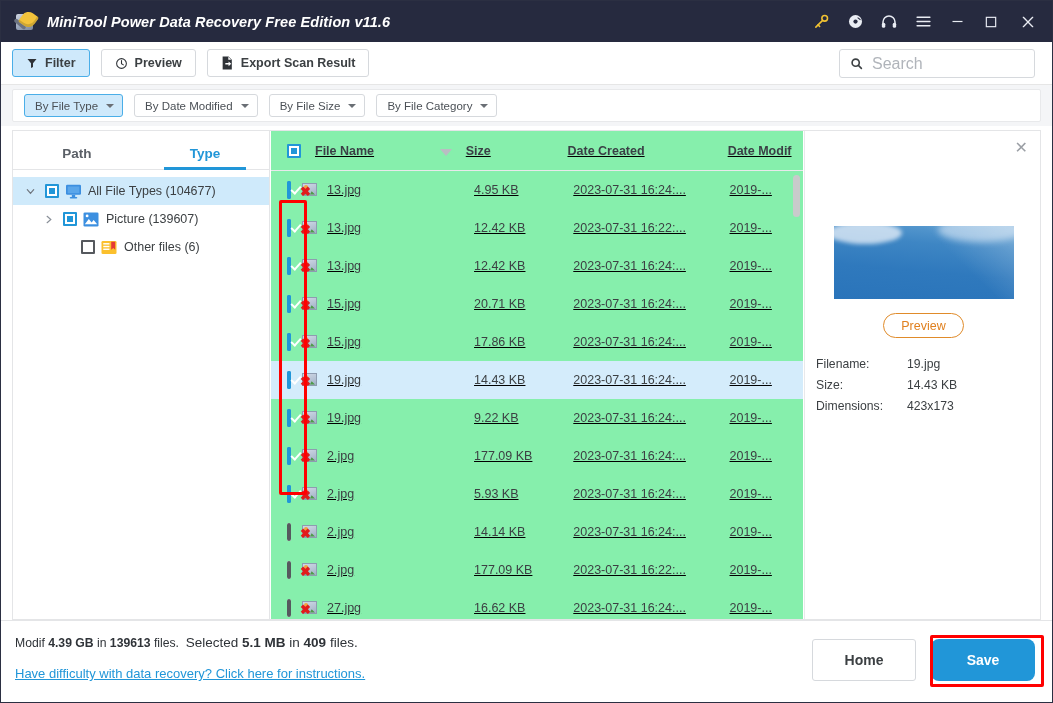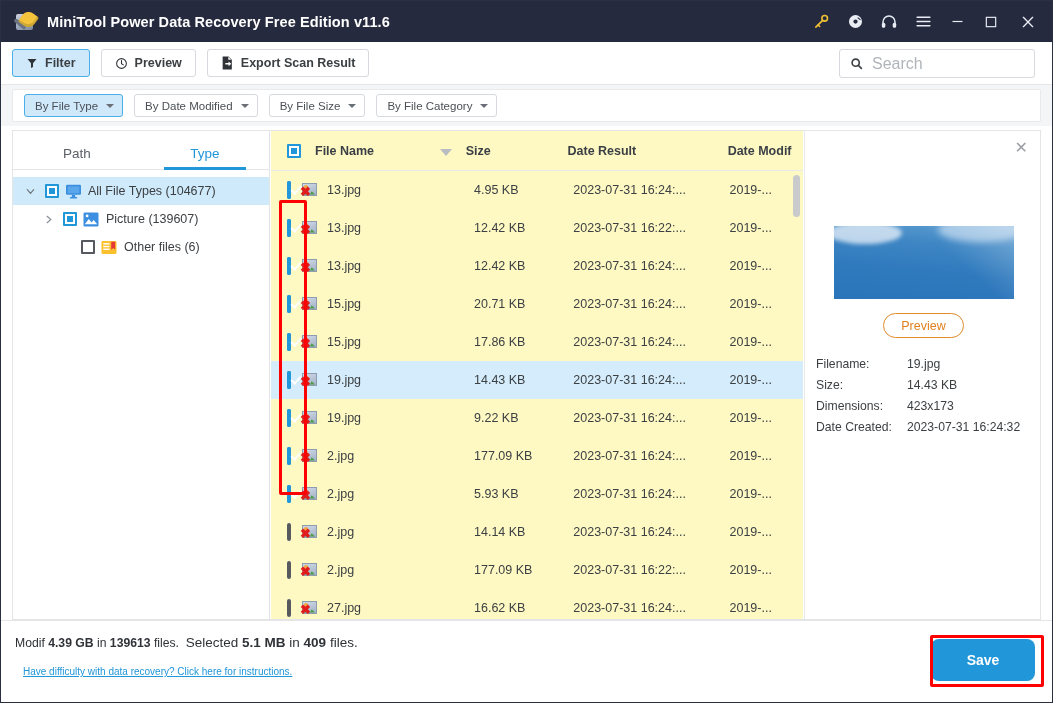--- a/index.html
+++ b/index.html
@@ -38,21 +38,21 @@
     background: #f3c33b; border-radius: 50% 10% 50% 10%;
     transform: rotate(35deg);
     box-shadow: inset -2px -2px 0 rgba(0,0,0,.15);
   }
   .title-logo .handle {
     position:absolute; left:-2px; top:11px; width:14px; height:4px;
     background:#6b7280; transform: rotate(40deg); border-radius:2px;
   }
   .title-text {
     color: #ffffff; font-size: 14.5px; font-weight: bold;
-    letter-spacing: .1px; white-space: nowrap;
+    letter-spacing: .1px; white-space: nowrap; font-style: italic;
   }
   .title-right {
     position: absolute; right: 0; top: 0; height: 41px;
     display: flex; align-items: center;
   }
   .tbtn {
     width: 34px; height: 41px;
     display: flex; align-items: center; justify-content: center;
     color: #e9ecf3; font-size: 15px; cursor: default;
   }
@@ -122,21 +122,21 @@
   }
   .left-pane {
     position: absolute; left: 0; top: 0; width: 257px; height: 488px;
     background: #ffffff; border-right: 1px solid #e4e5e7;
   }
   .tabs {
     height: 39px; display: flex; align-items: flex-end;
     border-bottom: 1px solid #e4e5e7;
   }
   .tab {
-    flex: 1; text-align: center; font-size: 13.5px; font-weight: normal;
+    flex: 1; text-align: center; font-size: 13.5px; font-weight: bold;
     color: #5a5f66; padding-bottom: 8px; cursor: pointer; position: relative;
   }
   .tab.active { color: #2196d8; }
   .tab.active:after {
     content:""; position:absolute; left:18%; right:18%; bottom:-1px;
     height: 3px; background: #2196d8;
   }
   .tree { padding-top: 7px; font-size: 12.5px; color: #3c4043; }
   .trow {
     height: 28px; display: flex; align-items: center; gap: 6px;
@@ -157,21 +157,22 @@
   }
   .cb.empty { border-color:#56595e; }
   .ficon { width: 17px; height: 15px; flex:none; position:relative; }
   .ficon.monitor { }
   .ficon.pic { }
   .ficon.other { }
 
   
   .list-pane {
     position: absolute; left: 258px; top: 0; width: 532px; height: 488px;
-    background: #fef9c3;
+    background: #86efac;
+    text-decoration: underline;
   }
   .lhead {
     height: 40px; display: flex; align-items: center;
     font-size: 12.5px; font-weight: bold; color: #3a3f45;
     border-bottom: 1px solid #e8e9eb;
   }
   .lhead .hcb { margin-left: 16px; margin-right: 14px; }
   .col-name { width: 160px; position: relative; }
   .col-name .sortarrow {
     position:absolute; right: 14px; top: 5px;
@@ -277,21 +278,21 @@
   .bottom {
     position: absolute; left: 0; bottom: 0; width: 1051px; height: 82px;
     background: #ffffff; border-top: 1px solid #e4e5e7;
   }
   .status {
     position:absolute; left: 14px; top: 14px; font-size: 12.2px; color: #2f3338;
   }
   .status b { font-weight: bold; }
   .status .sel-lbl { font-size: 13.5px; }
   .help {
-    position:absolute; left: 22px; top: 45px; font-size: 10px;
+    position:absolute; left: 14px; top: 45px; font-size: 13px;
     color: #2196d8; text-decoration: underline; cursor: pointer;
   }
   .btn-home {
     position:absolute; right: 136px; top: 18px; width: 104px; height: 42px;
     border: 1px solid #d6d9dd; border-radius: 3px; background:#fff;
     color:#3c4043; font-size: 14px; font-weight: bold;
     display:flex; align-items:center; justify-content:center; cursor:pointer;
   }
   .btn-save {
     position:absolute; right: 17px; top: 18px; width: 104px; height: 42px;
@@ -493,21 +494,21 @@
     </div>
 
     <div class="list-pane">
       <div class="lhead">
         <span class="cb partial hcb"></span>
         <span class="col-name">
           <span>File Name</span>
           <span class="sortarrow"></span>
         </span>
         <span class="col-size">Size</span>
-        <span class="col-dc">Date Result</span>
+        <span class="col-dc">Date Created</span>
         <span class="col-dm">Date Modif</span>
       </div>
 
       <div class="rows" id="rows">
           <div class="row">
             <span class="rcb"><span class="cbx on"></span></span>
             <span class="brokenimg">
               <span class="frame"></span>
               <span class="sun"></span>
               <span class="hill"></span>
@@ -685,32 +686,29 @@
           <span class="mv">19.jpg</span>
         </div>
         <div class="mrow">
           <span class="mk">Size:</span>
           <span class="mv">14.43 KB</span>
         </div>
         <div class="mrow">
           <span class="mk">Dimensions:</span>
           <span class="mv">423x173</span>
         </div>
-        <div class="mrow">
-          <span class="mk">Date Created:</span>
-          <span class="mv">2023-07-31 16:24:32</span>
-        </div>
       </div>
     </div>
   </div>
 
   <div class="bottom">
     <div class="status">
       <span>Modif </span><b>4.39 GB</b><span> in </span><b>139613</b><span> files.</span>&nbsp;
       <span class="sel-lbl">Selected </span><b class="sel-lbl">5.1 MB</b><span class="sel-lbl"> in </span><b class="sel-lbl">409</b><span class="sel-lbl"> files.</span>
     </div>
     <div class="help">Have difficulty with data recovery? Click here for instructions.</div>
+    <div class="btn-home">Home</div>
     <div class="btn-save">Save</div>
   </div>
 
   <div class="anno" id="anno-checkboxes"></div>
   <div class="anno" id="anno-save"></div>
 </div>
 
 </body></html>

